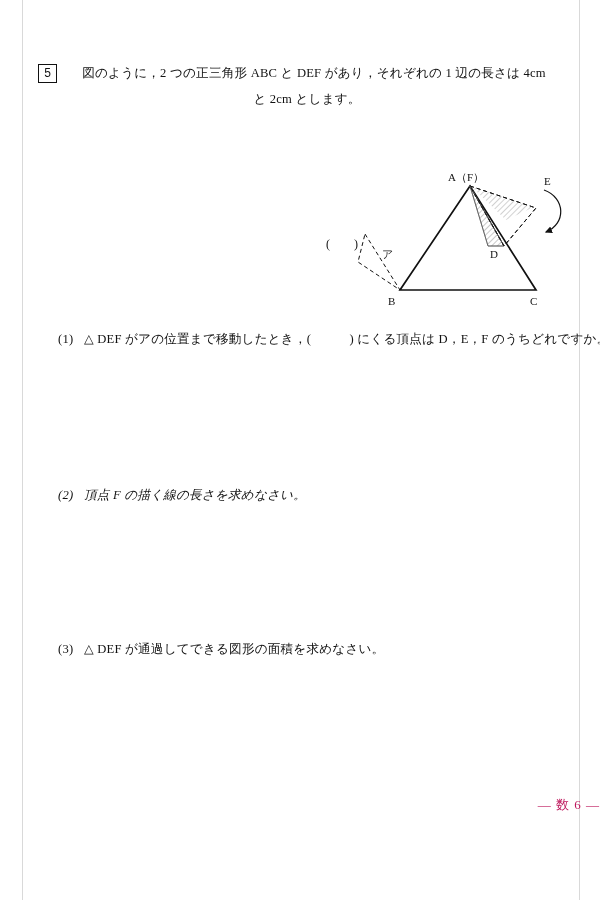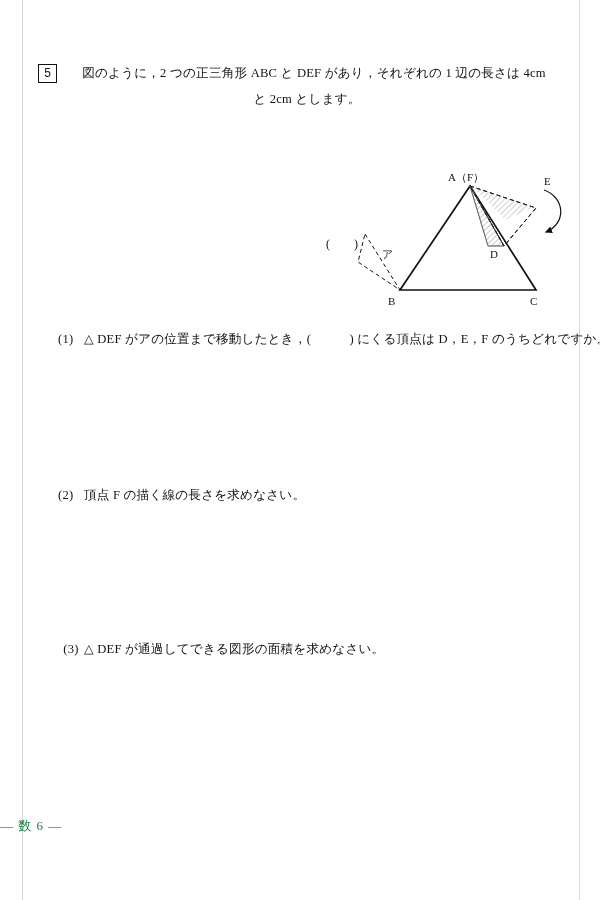--- a/index.html
+++ b/index.html
@@ -76,31 +76,31 @@
     color: #111;
     letter-spacing: 0.2px;
     white-space: nowrap;
   }
   .qitem .lbl {
     display: inline-block;
     width: 26px;
     font-family: "Liberation Serif", serif;
   }
   #q1 { left: 58px; top: 328px; }
-  #q2 { left: 58px; top: 484px; }
-  #q3 { left: 58px; top: 638px; text-align: center; }
+  #q2 { left: 58px; top: 484px; font-style: italic; }
+  #q3 { left: 58px; top: 638px; }
 
   .footer {
     position: absolute;
     left: 0;
     right: 0;
-    top: 817px;
-    text-align: left;
+    top: 796px;
+    text-align: right;
     font-size: 13px;
-    color: #15803d;
+    color: #be185d;
     letter-spacing: 1px;
   }
 </style>
 </head>
 <body>
 
 <div class="page">
 
   <div class="edge-left"></div>
   <div class="edge-right"></div>

